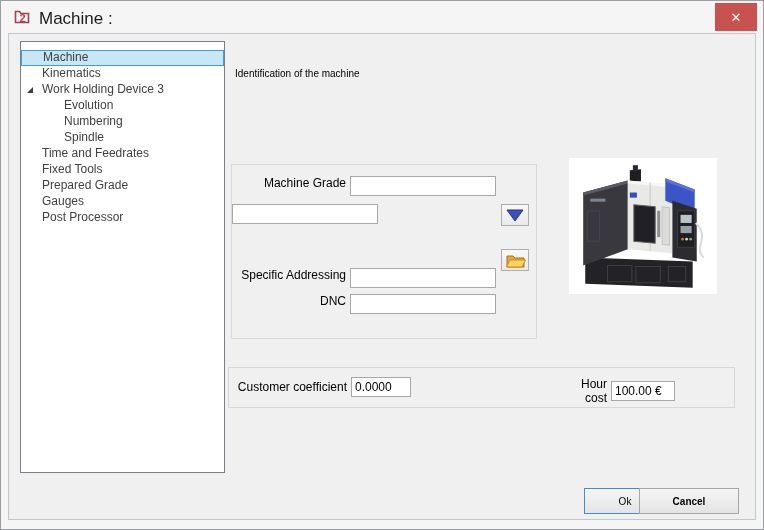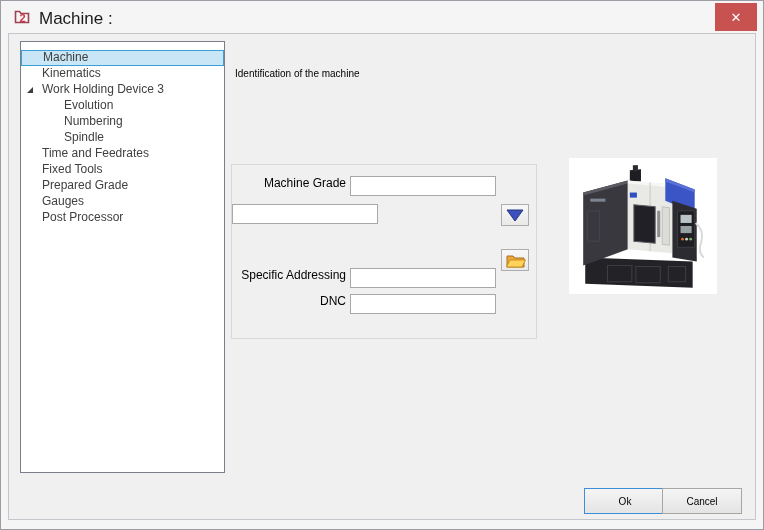--- a/index.html
+++ b/index.html
@@ -88,21 +88,21 @@
   .machine-photo svg { width:100%; height:100%; display:block; }
 
   
   .btn {
     position:absolute; top:454px; height:26px;
     background:linear-gradient(#f5f5f5,#e4e4e4);
     border:1px solid #a6a6a6; font-family:inherit; font-size:10px; color:#000;
     cursor:pointer;
   }
   .btn-ok { left:575px; width:82px; border:1px solid #3d8ed8; }
-  .btn-cancel { left:653px; width:80px; }
+  .btn-cancel { left:630px; width:100px;font-weight:bold; }
 </style>
 </head>
 <body>
 
 <div class="window">
 
   <div class="titlebar">
     <svg class="app-icon" viewBox="0 0 20 20">
       <path d="M3.5 4.5 h4 l1.5 2 h7.5 v9 h-13 z" fill="#fdf4f4" stroke="#9c4452" stroke-width="1.6"></path>
       <text x="10.5" y="14.5" font-size="11" font-weight="bold" text-anchor="middle" fill="#c43b4e" font-family="Liberation Sans, sans-serif">2</text>
@@ -211,18 +211,28 @@
         <rect x="107" y="52" width="17" height="36" fill="#1e1e23" stroke="#3c3c44"></rect>
         <rect x="110" y="56" width="11" height="8" fill="#b9c3c8"></rect>
         <rect x="110" y="67" width="11" height="7" fill="#97a1a6"></rect>
         <circle cx="112" cy="80" r="1.4" fill="#e06a1e"></circle>
         <circle cx="116" cy="80" r="1.4" fill="#cfcfcf"></circle>
         <circle cx="120" cy="80" r="1.4" fill="#7bb36a"></circle>
         <path d="M125,64 q9,8 5,20 q-3,9 3,14" fill="none" stroke="#dadada" stroke-width="2"></path>
       </svg>
     </div>
 
+    <div class="groupbox gb-costs">
+      <div class="cost-field cc-field">
+        <label class="fld-label">Customer coefficient</label>
+        <input class="txt" value="0.0000" style="">
+      </div>
+      <div class="cost-field hc-field">
+        <label class="fld-label">Hour cost</label>
+        <input class="txt" value="100.00 €" style="">
+      </div>
+    </div>
 
     <button class="btn btn-ok">Ok</button>
     <button class="btn btn-cancel">Cancel</button>
 
   </div>
 </div>
 
 </body></html>

